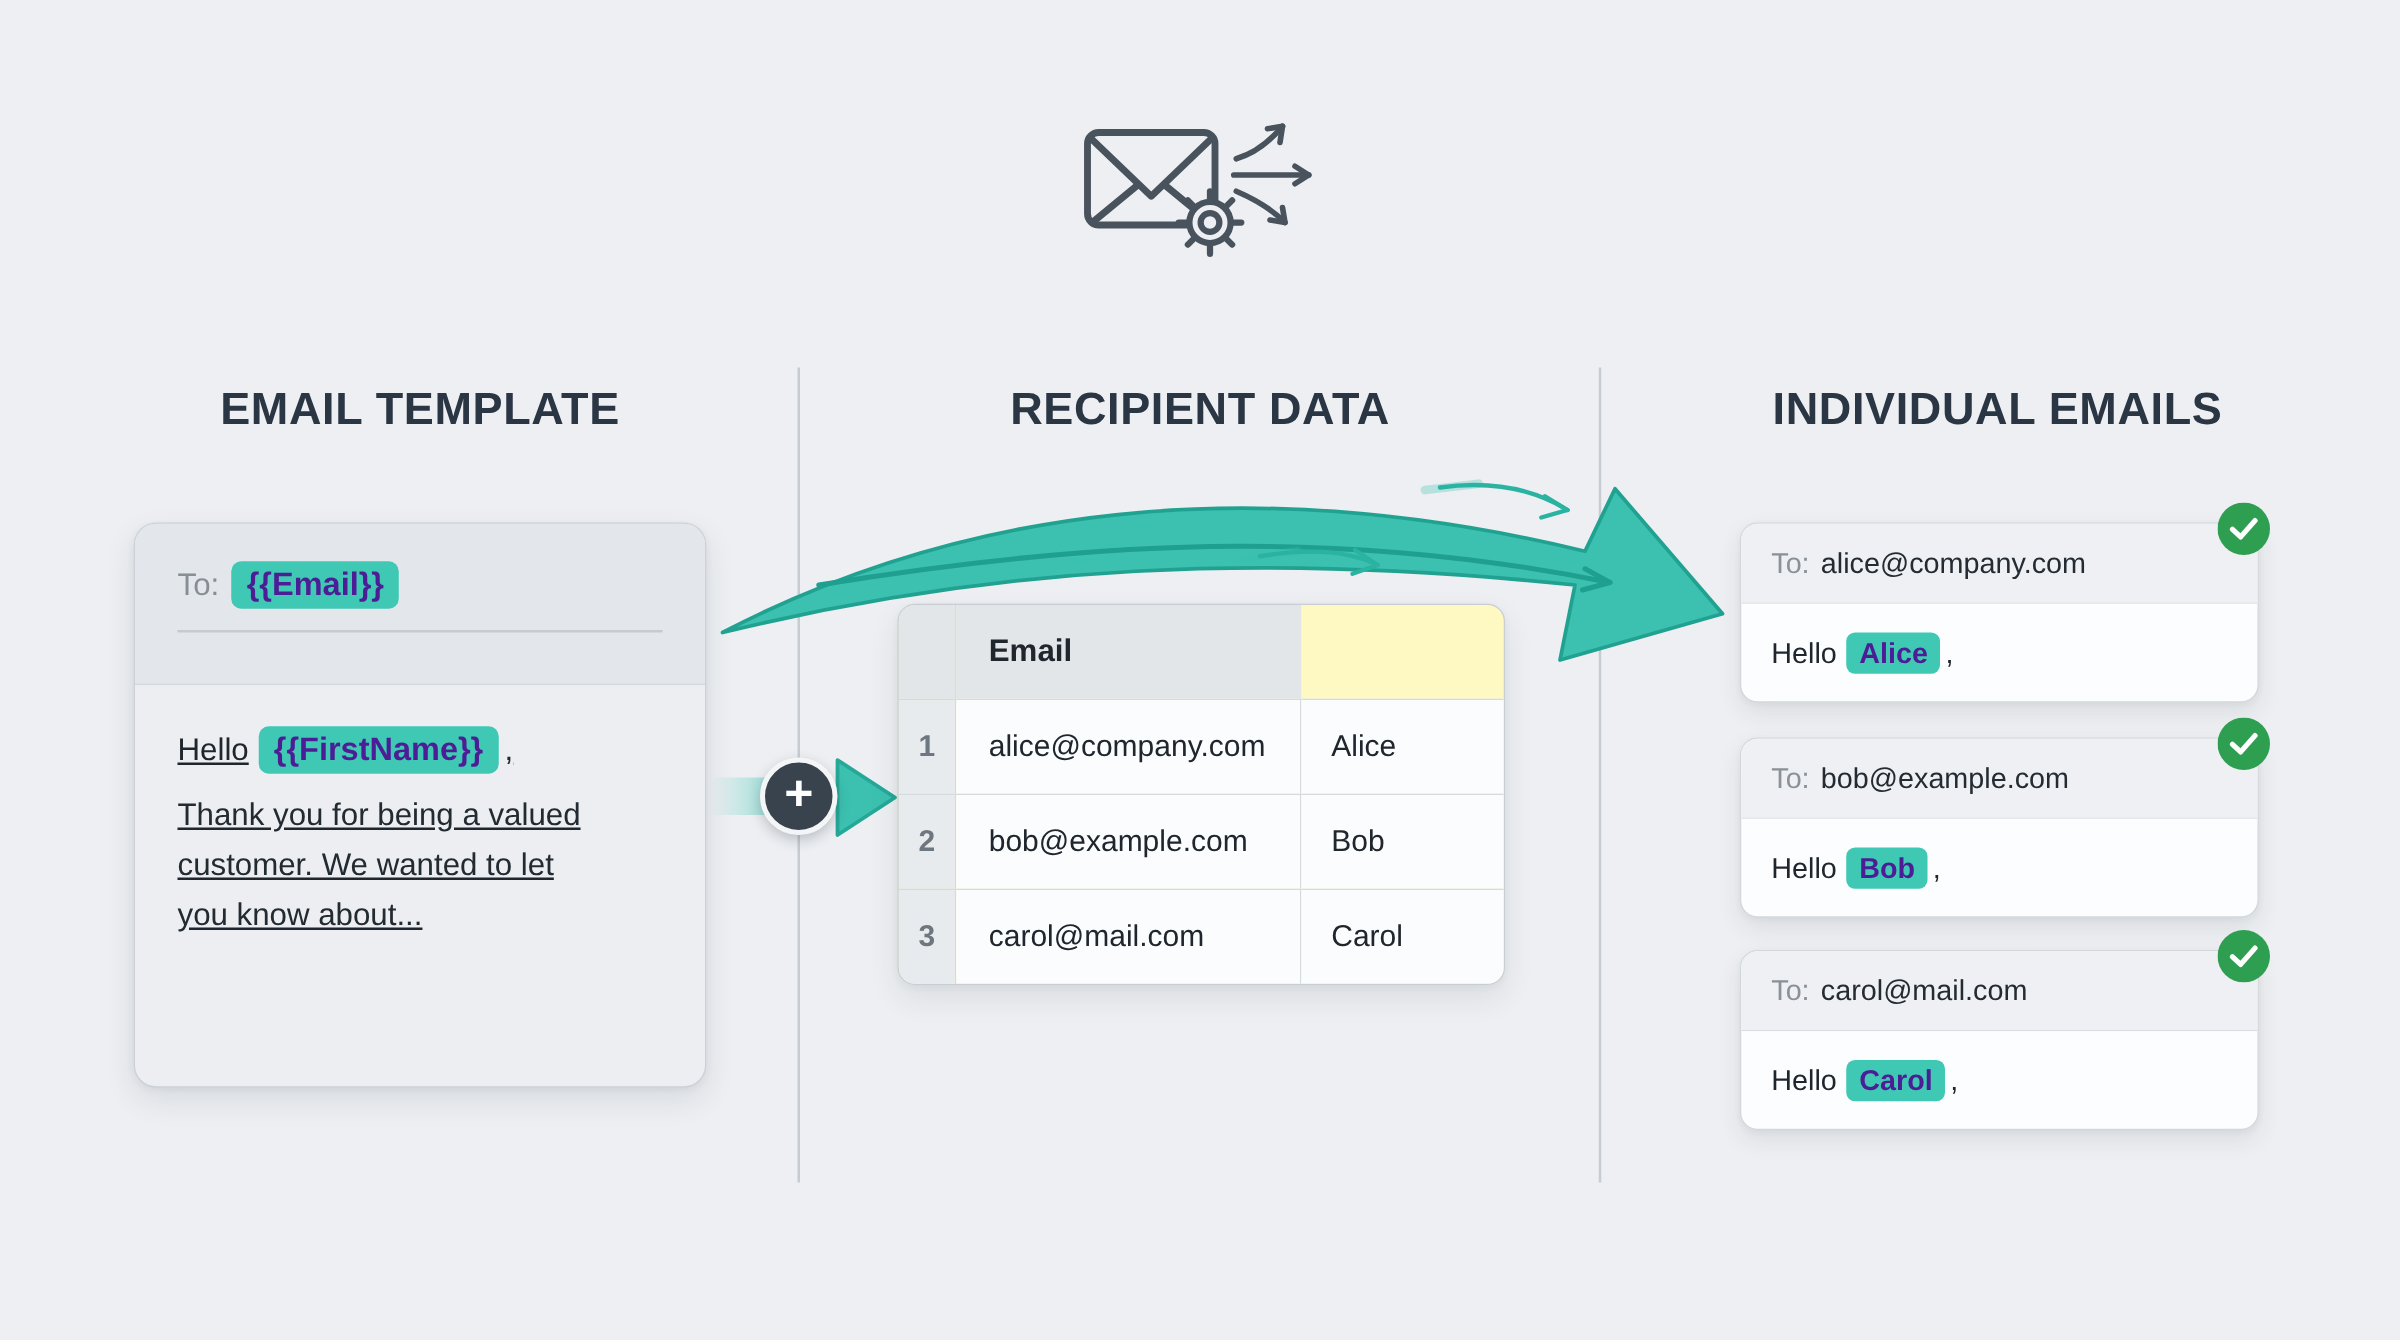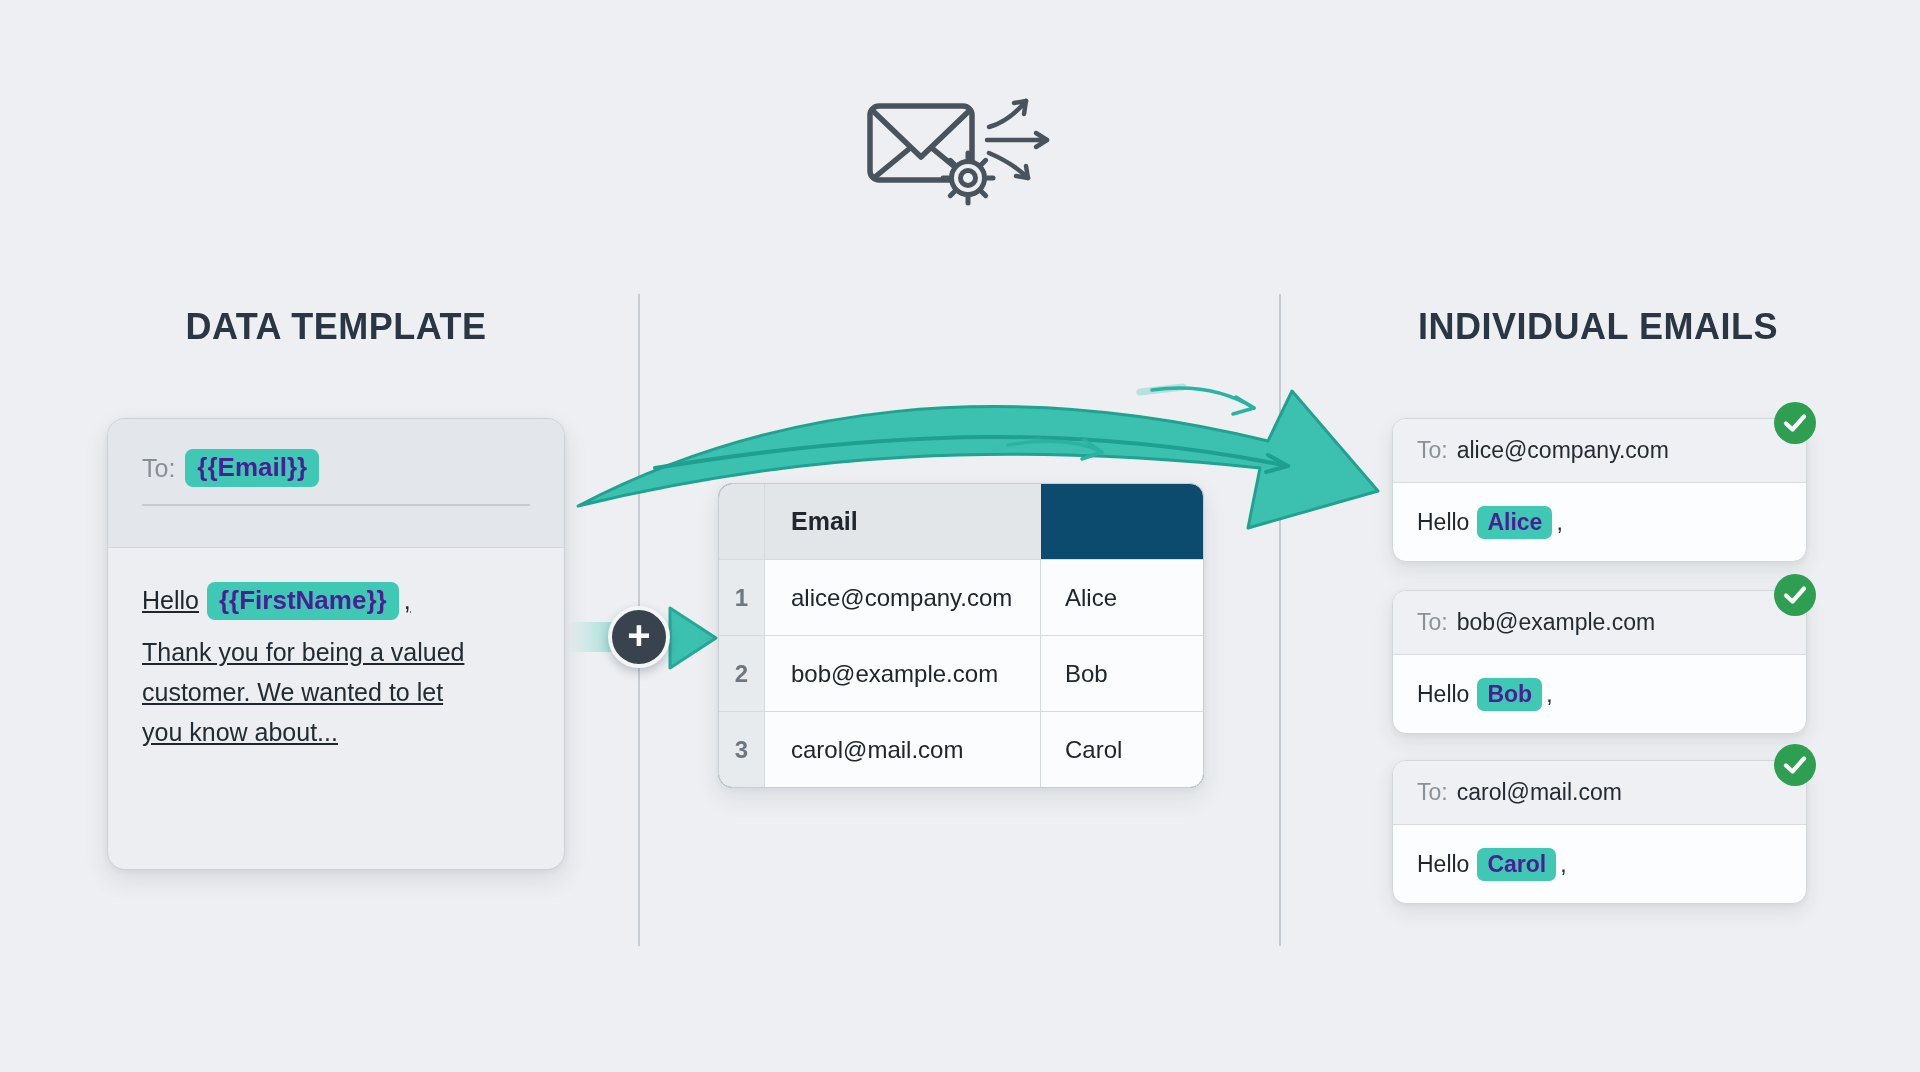--- a/index.html
+++ b/index.html
@@ -64,21 +64,21 @@
   .connector-circle .plus {
     color:#ffffff; font-size:40px; font-weight:700; line-height:1;
     margin-top:-4px;
   }
   .connector-arrow { position:absolute; left:666px; top:601px; }
   
   .rtable {
     position:absolute; left:718px; top:483px; width:486px;
     border:1.5px solid #c8ced4; border-radius:14px; overflow:hidden;
     box-shadow:0 10px 24px rgba(40,50,65,.09), 0 2px 6px rgba(40,50,65,.05);
-    background:#0c4a6e;
+    background:#fef9c3;
   }
   .rt-row { display:flex; }
   .rt-row + .rt-row .rt-cell { border-top:1.5px solid #d5dade; }
   .rt-cell {
     display:flex; align-items:center;
     border-right:1.5px solid #d5dade;
   }
   .rt-cell:last-child { border-right:none; }
   .rt-cell.c-num  { width:46px; justify-content:center; }
   .rt-cell.c-mail { width:276px; padding-left:26px; }
@@ -142,21 +142,22 @@
         <line x1="950.3" y1="160.3" x2="955.3" y2="165.3"></line>
         <line x1="980.7" y1="190.7" x2="985.7" y2="195.7"></line>
         <line x1="950.3" y1="195.7" x2="955.3" y2="190.7"></line>
         <line x1="980.7" y1="165.3" x2="985.7" y2="160.3"></line>
       </g>
       <circle cx="968" cy="178" r="16.5" fill="#edeff2"></circle>
       <circle cx="968" cy="178" r="7.5" fill="none"></circle>
     </g>
   </svg>
 
-  <div class="heading" style="left:336px;">DATA TEMPLATE</div>
+  <div class="heading" style="left:336px;">EMAIL TEMPLATE</div>
+  <div class="heading" style="left:960px;">RECIPIENT DATA</div>
   <div class="heading" style="left:1598px;">INDIVIDUAL EMAILS</div>
 
   <div class="v-divider" style="left:638px;"></div>
   <div class="v-divider" style="left:1279px;"></div>
 
   <div class="card-template">
     <div class="tpl-header">
       <div class="tpl-row">
         <span class="tpl-label">To:</span>
         <span class="chip">{{Email}}</span>

